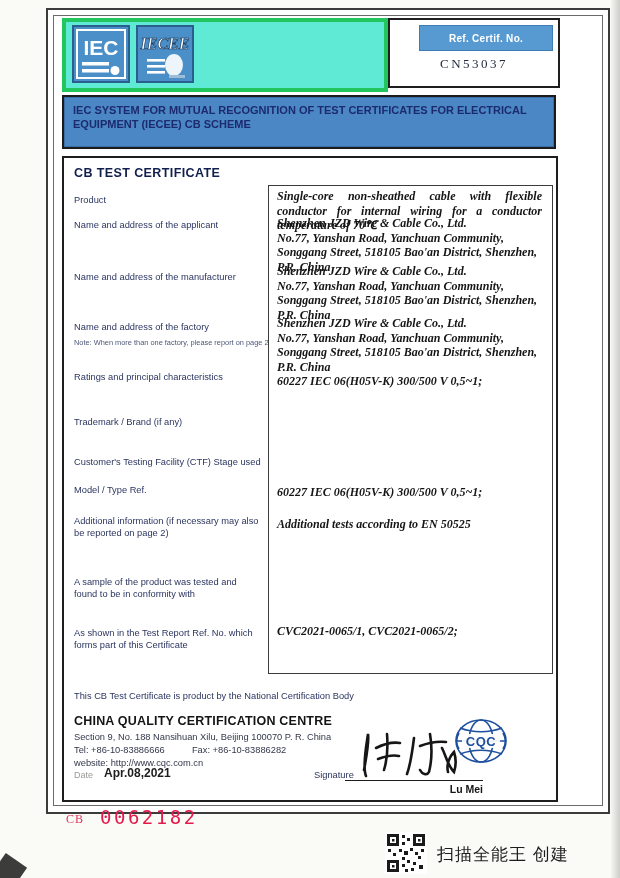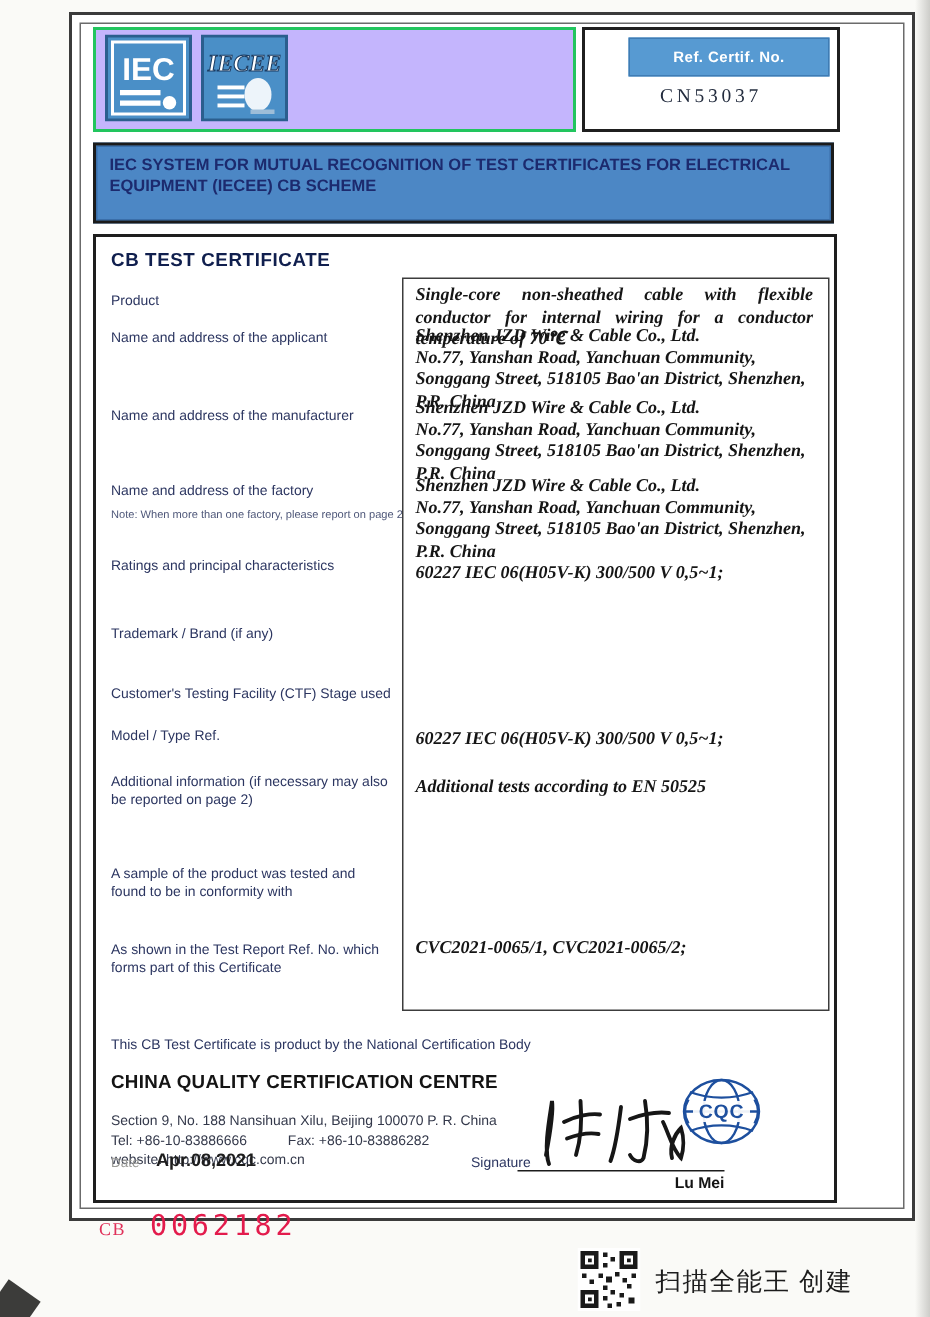--- a/index.html
+++ b/index.html
@@ -4,21 +4,21 @@
 <style>
   html,body{margin:0;padding:0;background:#e9e9e5;font-family:"Liberation Sans",sans-serif;}
   #stage{position:relative;width:620px;height:878px;margin:0 auto;background:#fafaf7;overflow:hidden;}
   #stage::after{content:"";position:absolute;right:0;top:0;width:10px;height:100%;
     background:linear-gradient(to left,rgba(120,120,115,.35),rgba(120,120,115,0));pointer-events:none;}
   .abs{position:absolute;}
   
   .frame-outer{left:46px;top:8px;width:560px;height:802px;border:2px solid #3b3b3b;background:#fff;}
   .frame-inner{left:53px;top:15px;width:548px;height:789px;border:1px solid #6b6b6b;}
   
-  .logos-box{left:62px;top:18px;width:318px;height:66px;border:2px solid #22c55e;background:#c4b5fd;}
+  .logos-box{left:62px;top:18px;width:318px;height:66px;border:4px solid #22c55e;background:#5eead4;}
   .logo{position:absolute;top:3px;width:58px;height:58px;}
   .ref-box{left:388px;top:18px;width:168px;height:66px;border:2px solid #1f1f1f;background:#fff;}
   .ref-head{position:absolute;left:5px;right:5px;top:5px;height:24px;background:#579ad2;border:1px solid #3f7cb4;
     color:#fff;font-weight:bold;font-size:10px;display:flex;align-items:center;justify-content:center;letter-spacing:.3px;margin-left:24px;}
   .ref-val{position:absolute;left:0;right:0;top:36px;text-align:center;font-family:"Liberation Serif",serif;
     font-size:13px;letter-spacing:2.5px;color:#232c3e;}
   
   .banner{left:62px;top:95px;width:490px;height:50px;background:#4c87c5;border:2px solid #1b1b1b;
     box-shadow:inset 0 0 0 1px #3a6ea9;}
   .banner-text{position:absolute;left:9px;top:6px;right:8px;color:#1c2a6e;font-weight:bold;font-size:11px;line-height:1.3;}
@@ -27,21 +27,21 @@
   .cert-title{position:absolute;left:10px;top:8px;font-size:12.5px;font-weight:bold;color:#101f4e;letter-spacing:.4px;}
   .values-box{position:absolute;left:204px;top:27px;width:283px;height:487px;border:1px solid #3c3c3c;}
   .lbl{position:absolute;left:10px;width:188px;font-size:9.3px;color:#2b3560;line-height:1.25;}
   .note{position:absolute;left:10px;width:195px;font-size:7.4px;color:#4d5678;}
   .val{position:absolute;left:8px;width:265px;font-family:"Liberation Serif",serif;font-weight:bold;
     font-size:12px;color:#151515;line-height:1.22;white-space:pre-line;font-style:italic;}
   .val.justify{text-align:justify;}
   
   .issued{position:absolute;left:10px;top:533px;font-size:9.3px;color:#2b3560;}
   .org{position:absolute;left:10px;top:556px;font-size:12.5px;font-weight:bold;color:#141414;letter-spacing:.2px;}
-  .addr{position:absolute;left:10px;font-size:9.3px;color:#33384a;margin-top:10px;}
+  .addr{position:absolute;left:10px;font-size:9.3px;color:#33384a;}
   .date-label{position:absolute;left:10px;top:612px;font-size:9px;color:#9a9a96;}
   .date-val{position:absolute;left:40px;top:608px;font-size:12px;font-weight:bold;color:#1d1d1d;}
   .sig-label{position:absolute;left:250px;top:612px;font-size:9.3px;color:#2b3560;text-align:center;}
   .sig-line{position:absolute;left:281px;top:622px;width:138px;border-top:1.5px solid #1c1c1c;}
   .sig-name{position:absolute;left:281px;top:625px;width:138px;text-align:right;font-size:10.5px;font-weight:bold;color:#141414;}
   .sig-svg{position:absolute;left:278px;top:568px;width:138px;height:54px;}
   .cqc-svg{position:absolute;left:381px;top:556px;width:72px;height:54px;}
   
   .stamp{left:66px;top:806px;height:24px;}
   .stamp-cb{position:absolute;left:0;top:6px;font-family:"Liberation Serif",serif;font-size:12px;color:#e0315a;letter-spacing:1px;}

